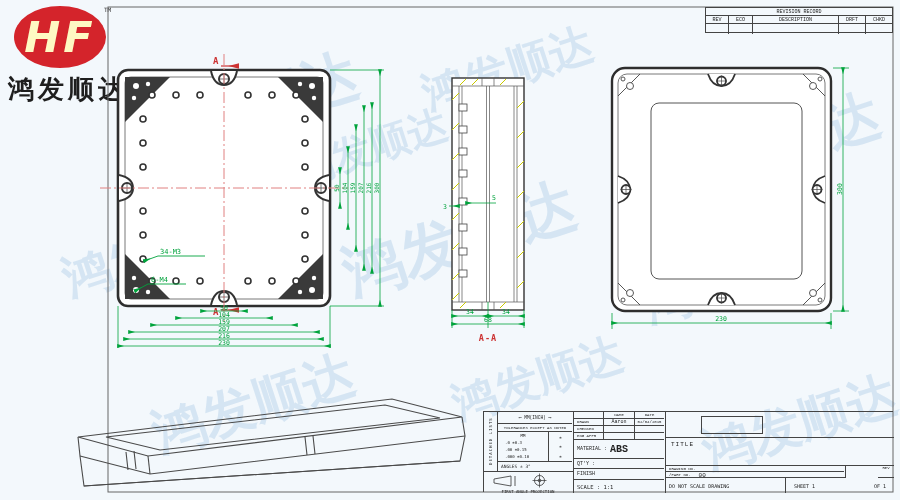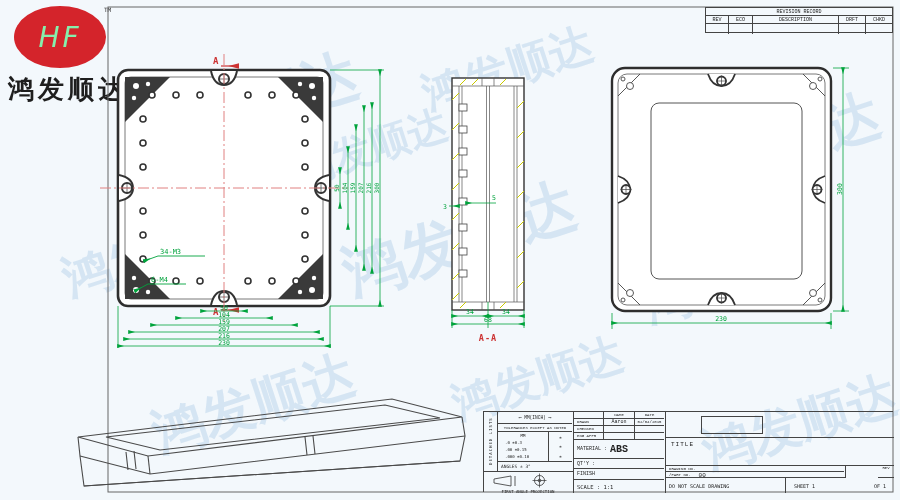--- a/index.html
+++ b/index.html
@@ -15,21 +15,21 @@
   .wm:nth-of-type(4){left:60px;top:220px;font-size:48px;}
   .wm:nth-of-type(5){left:340px;top:200px;font-size:60px;}
   .wm:nth-of-type(6){left:640px;top:250px;font-size:46px;}
   .wm:nth-of-type(7){left:150px;top:370px;font-size:52px;}
   .wm:nth-of-type(8){left:450px;top:350px;font-size:44px;}
   .wm:nth-of-type(9){left:700px;top:390px;font-size:50px;}
   .wm:nth-of-type(10){left:290px;top:120px;font-size:40px;}
   
   .logo-ellipse{left:14px;top:6px;width:92px;height:62px;background:#d4242b;border-radius:50%;
       display:flex;align-items:center;justify-content:center;}
-  .logo-hf{color:#86efac;font-family:"DejaVu Sans",sans-serif;font-weight:normal;font-size:28px;
+  .logo-hf{color:#fef9c3;font-family:"DejaVu Sans",sans-serif;font-weight:bold;font-size:43px;
       letter-spacing:3px;font-style:italic;}
   .logo-tm{left:104px;top:6px;font-size:6px;color:#333;}
   .company{left:8px;top:72px;font-size:26px;letter-spacing:4px;color:#1e1e1e;
       font-family:"DejaVu Sans",sans-serif;font-weight:600;}
   
   .cell{position:absolute;box-sizing:border-box;border-color:#444;overflow:hidden;}
   .bt{border-top:1px solid #444;} .bb{border-bottom:1px solid #444;font-family:Liberation Mono, monospace;}
   .bl{border-left:1px solid #444;} .br{border-right:1px solid #444;}
   .ctr{display:flex;align-items:center;justify-content:center;text-align:center;}
   .lft{display:flex;align-items:center;padding-left:3px;}

